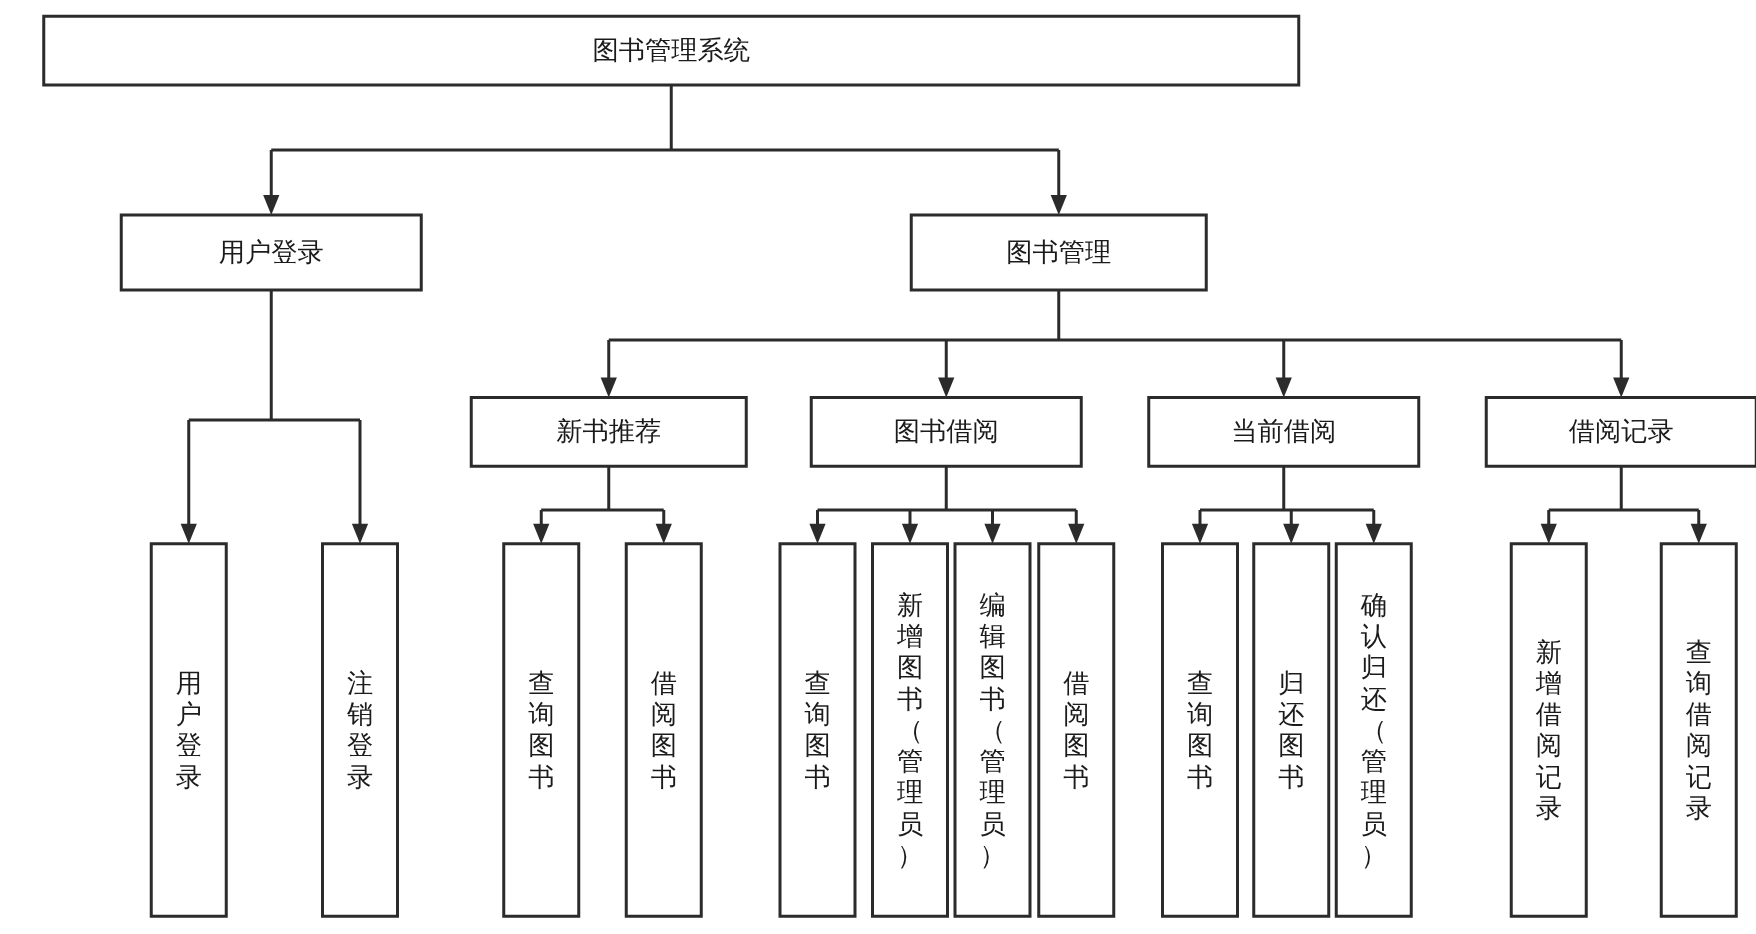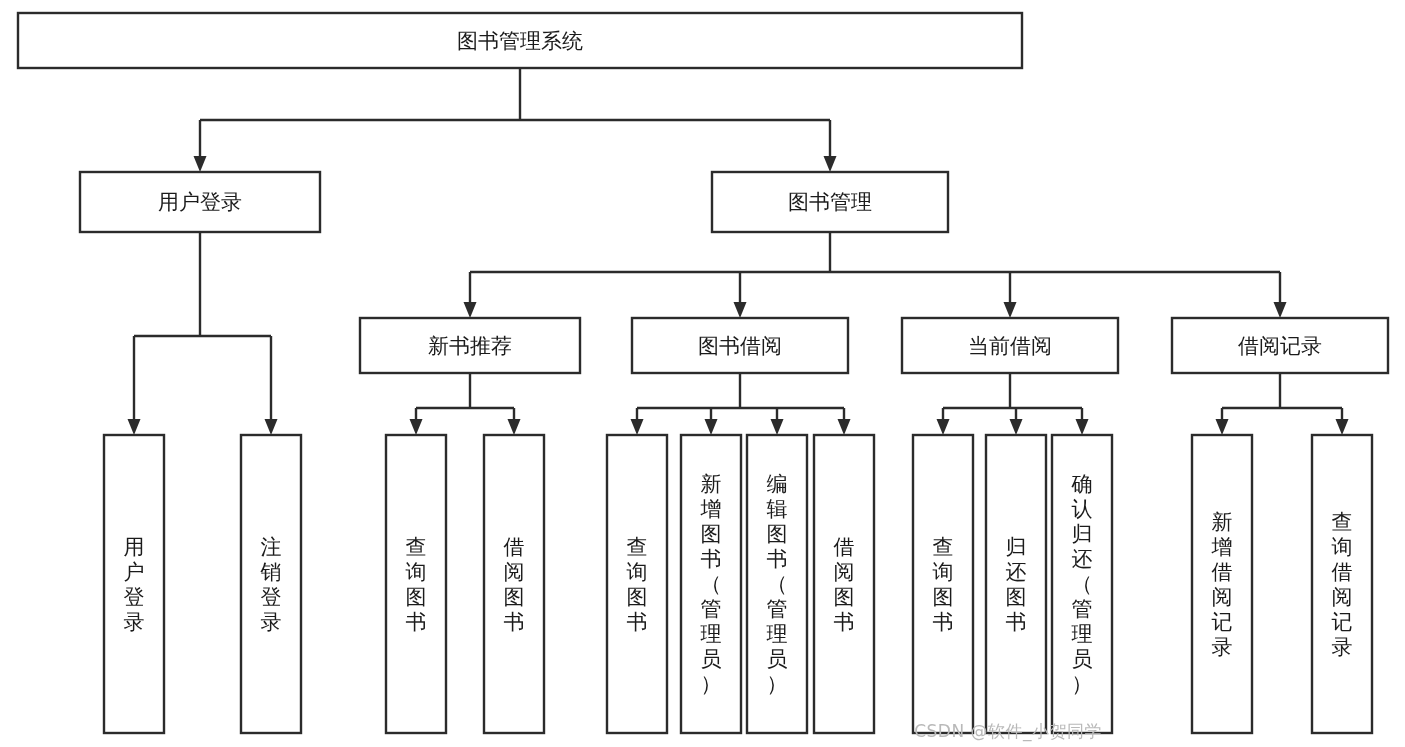--- a/index.html
+++ b/index.html
@@ -11,20 +11,21 @@
     width: 1405px;
     height: 747px;
     font-family: "DejaVu Sans", "Liberation Sans", sans-serif;
     overflow: hidden;
     position: relative;
   }
   #diagram-root {
     position: relative;
     width: 1110px;
     height: 747px;
+    margin-left: 17px;
   }
   svg.flow {
     position: absolute;
     top: 0;
     left: 0;
     width: 1405px;
     height: 747px;
     display: block;
   }
   .node-box {
@@ -198,14 +199,13 @@
       </g>
       <g>
         <rect x="1192" y="435" width="60" height="298" class="node-box"></rect>
         <text x="1222" y="528.5" class="node-label-vert" font-size="21"><tspan x="1222" dy="0">新</tspan><tspan x="1222" dy="25">增</tspan><tspan x="1222" dy="25">借</tspan><tspan x="1222" dy="25">阅</tspan><tspan x="1222" dy="25">记</tspan><tspan x="1222" dy="25">录</tspan></text>
       </g>
       <g>
         <rect x="1312" y="435" width="60" height="298" class="node-box"></rect>
         <text x="1342" y="528.5" class="node-label-vert" font-size="21"><tspan x="1342" dy="0">查</tspan><tspan x="1342" dy="25">询</tspan><tspan x="1342" dy="25">借</tspan><tspan x="1342" dy="25">阅</tspan><tspan x="1342" dy="25">记</tspan><tspan x="1342" dy="25">录</tspan></text>
       </g>
     </svg>
-  <div class="watermark">CSDN @软件_小贺同学</div>
 </div>
 
 </body></html>

